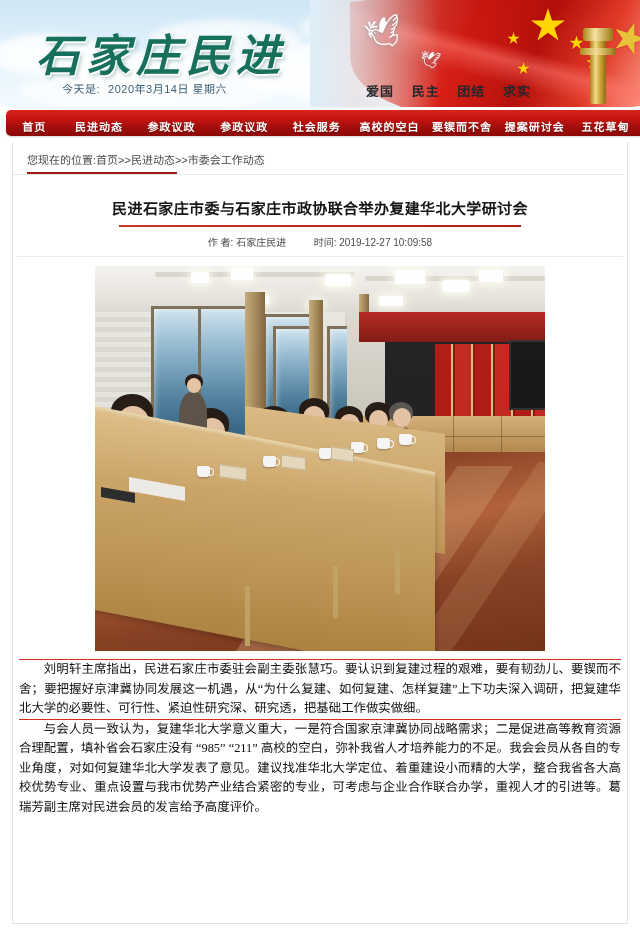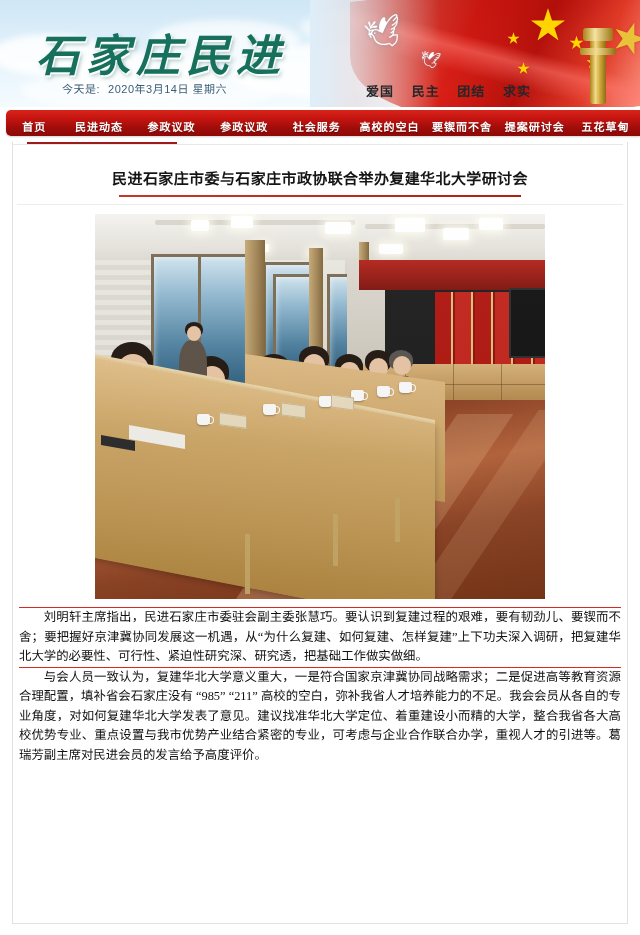--- a/index.html
+++ b/index.html
@@ -263,26 +263,34 @@
     <a href="#">参政议政</a>
     <a href="#">社会服务</a>
     <a href="#">高校的空白</a>
     <a href="#">要锲而不舍</a>
     <a href="#">提案研讨会</a>
     <a href="#">五花草甸</a>
   </div>
 
   <div class="card">
 
+    <div class="crumb">您现在的位置:首页&gt;&gt;民进动态&gt;&gt;市委会工作动态</div>
     <div class="crumb-rule"></div>
     <div class="crumb-rule-light"></div>
 
     <div class="art-title">民进石家庄市委与石家庄市政协联合举办复建华北大学研讨会</div>
     <div class="title-rule"></div>
 
+    <div class="meta">
+      <span>作 者:</span>
+      <span>石家庄民进</span>
+      <span class="gap"></span>
+      <span>时间:</span>
+      <span>2019-12-27 10:09:58</span>
+    </div>
     <div class="meta-rule"></div>
 
     <div class="photo-wrap" title="会议室内与会人员围坐长桌研讨，背景为红色旗帜与显示屏">
       <div class="ceiling"></div>
       <div class="ceiling-strip" style="left:60px;width:200px;"></div>
       <div class="ceiling-strip" style="left:270px;width:180px;top:10px;"></div>
       <div class="light" style="left:96px;top:6px;width:18px;height:11px;"></div>
       <div class="light" style="left:136px;top:2px;width:22px;height:12px;"></div>
       <div class="light" style="left:230px;top:8px;width:26px;height:12px;"></div>
       <div class="light" style="left:300px;top:4px;width:30px;height:14px;"></div>

